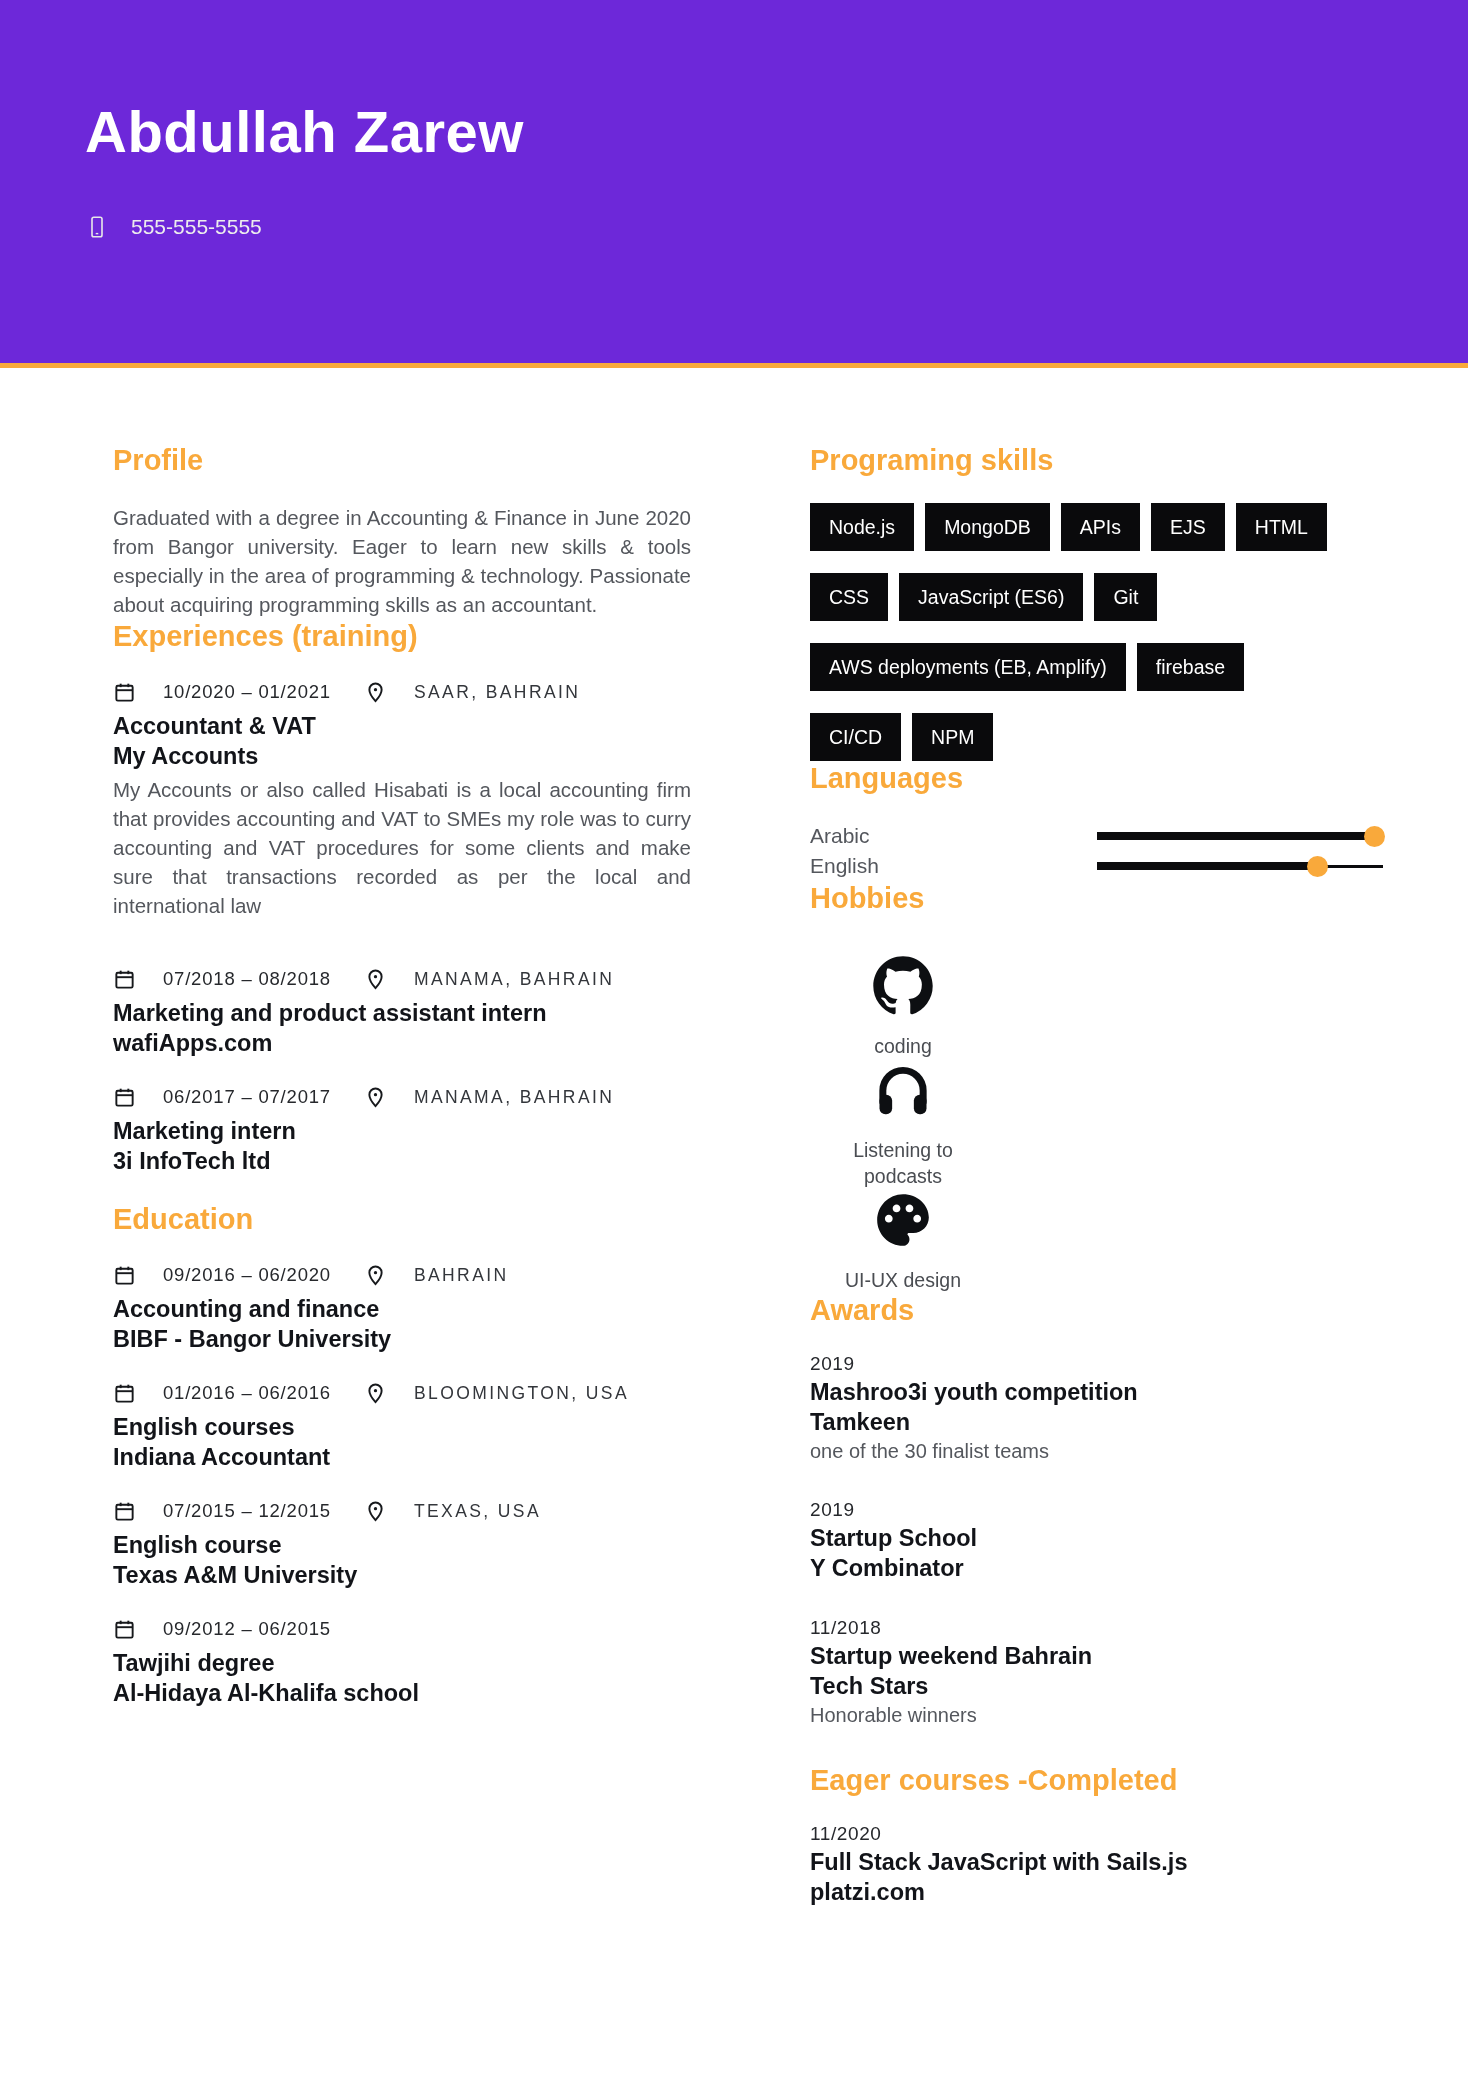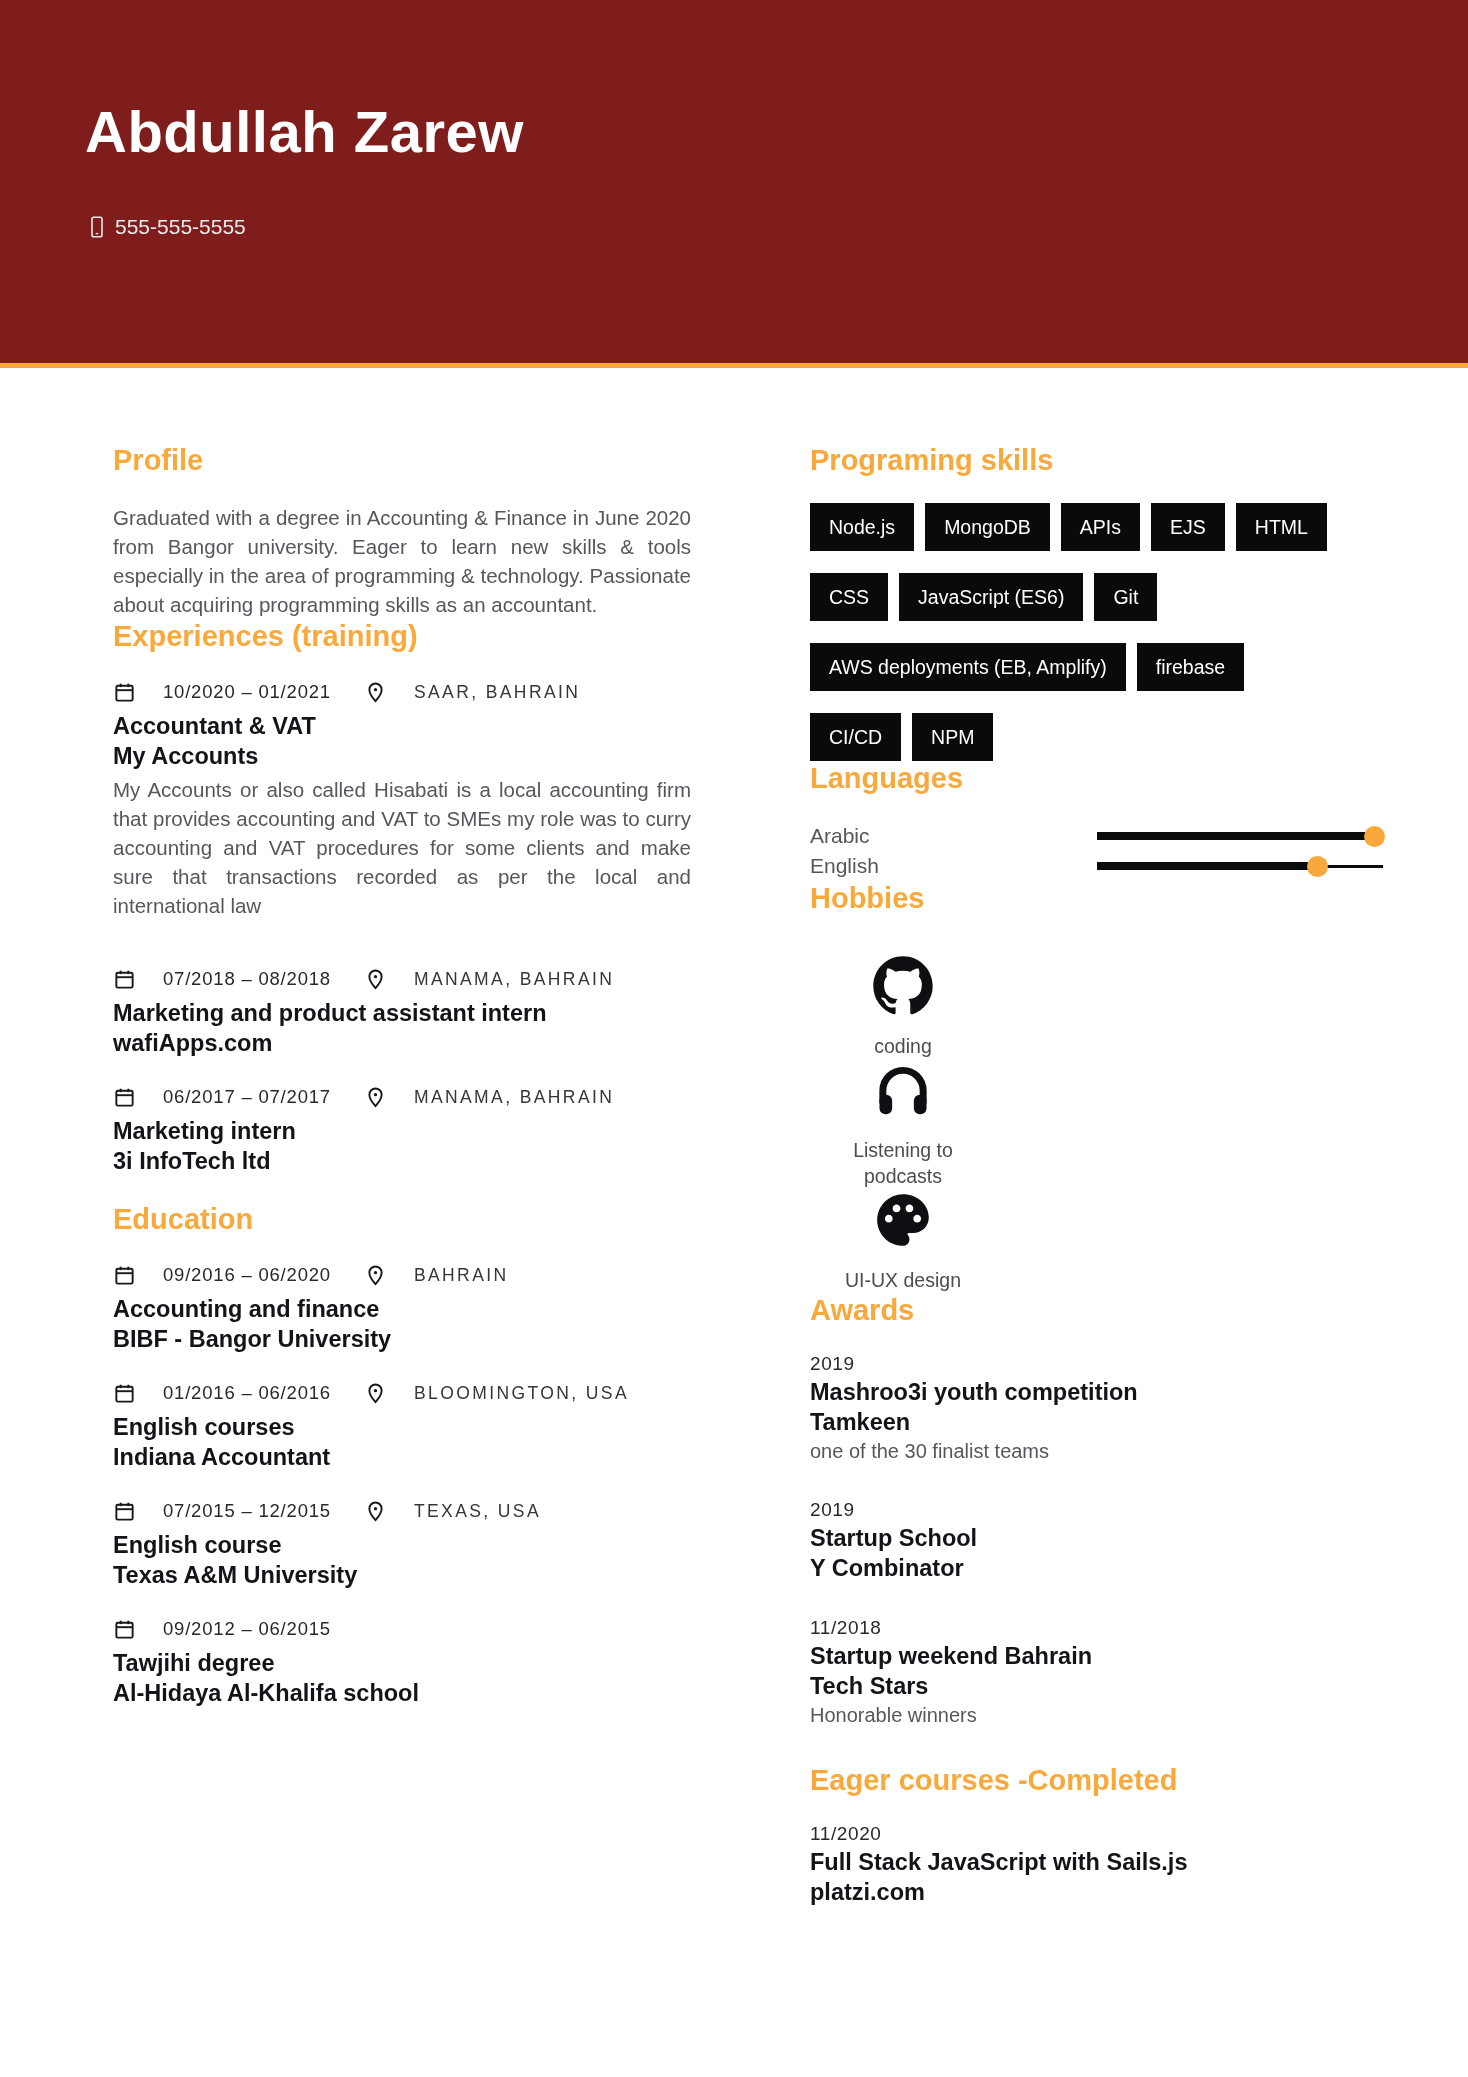--- a/index.html
+++ b/index.html
@@ -1,23 +1,23 @@
 <!DOCTYPE html>
 <html><head>
 <meta charset="utf-8">
 <style>
   html,body{margin:0;padding:0;background:#fff;}
   .page{position:relative;width:1468px;height:2077px;background:#ffffff;overflow:hidden;
         font-family:"Liberation Sans", sans-serif;color:#17191c;}
 
   
-  .hdr{position:absolute;top:0;left:0;width:100%;height:368px;background:#7f1d1d;
+  .hdr{position:absolute;top:0;left:0;width:100%;height:368px;background:#6d28d9;
        border-bottom:5px solid #f9a93b;box-sizing:border-box;}
   .hdr h1{margin:0;padding:98px 0 0 85px;font-size:58px;font-weight:700;color:#ffffff;letter-spacing:.5px;}
-  .phone-row{display:flex;align-items:flex-start;gap:6px;margin:50px 0 0 85px;color:#ededed;font-size:21px;}
+  .phone-row{display:flex;align-items:flex-start;gap:22px;margin:50px 0 0 85px;color:#ededed;font-size:21px;}
   .phone-row svg{width:24px;height:24px;color:#e8e8e8;}
 
   
   .col-left{position:absolute;left:113px;top:443px;width:578px;}
   .col-right{position:absolute;left:810px;top:443px;width:573px;}
 
   h2.sec{color:#f9a93b;font-size:29px;line-height:34px;font-weight:700;margin:0 0 26px 0;}
   .mt-xp{margin-top:66px;}
   .mt-edu{margin-top:56px;}
   .mt-lang{margin-top:74px;}

